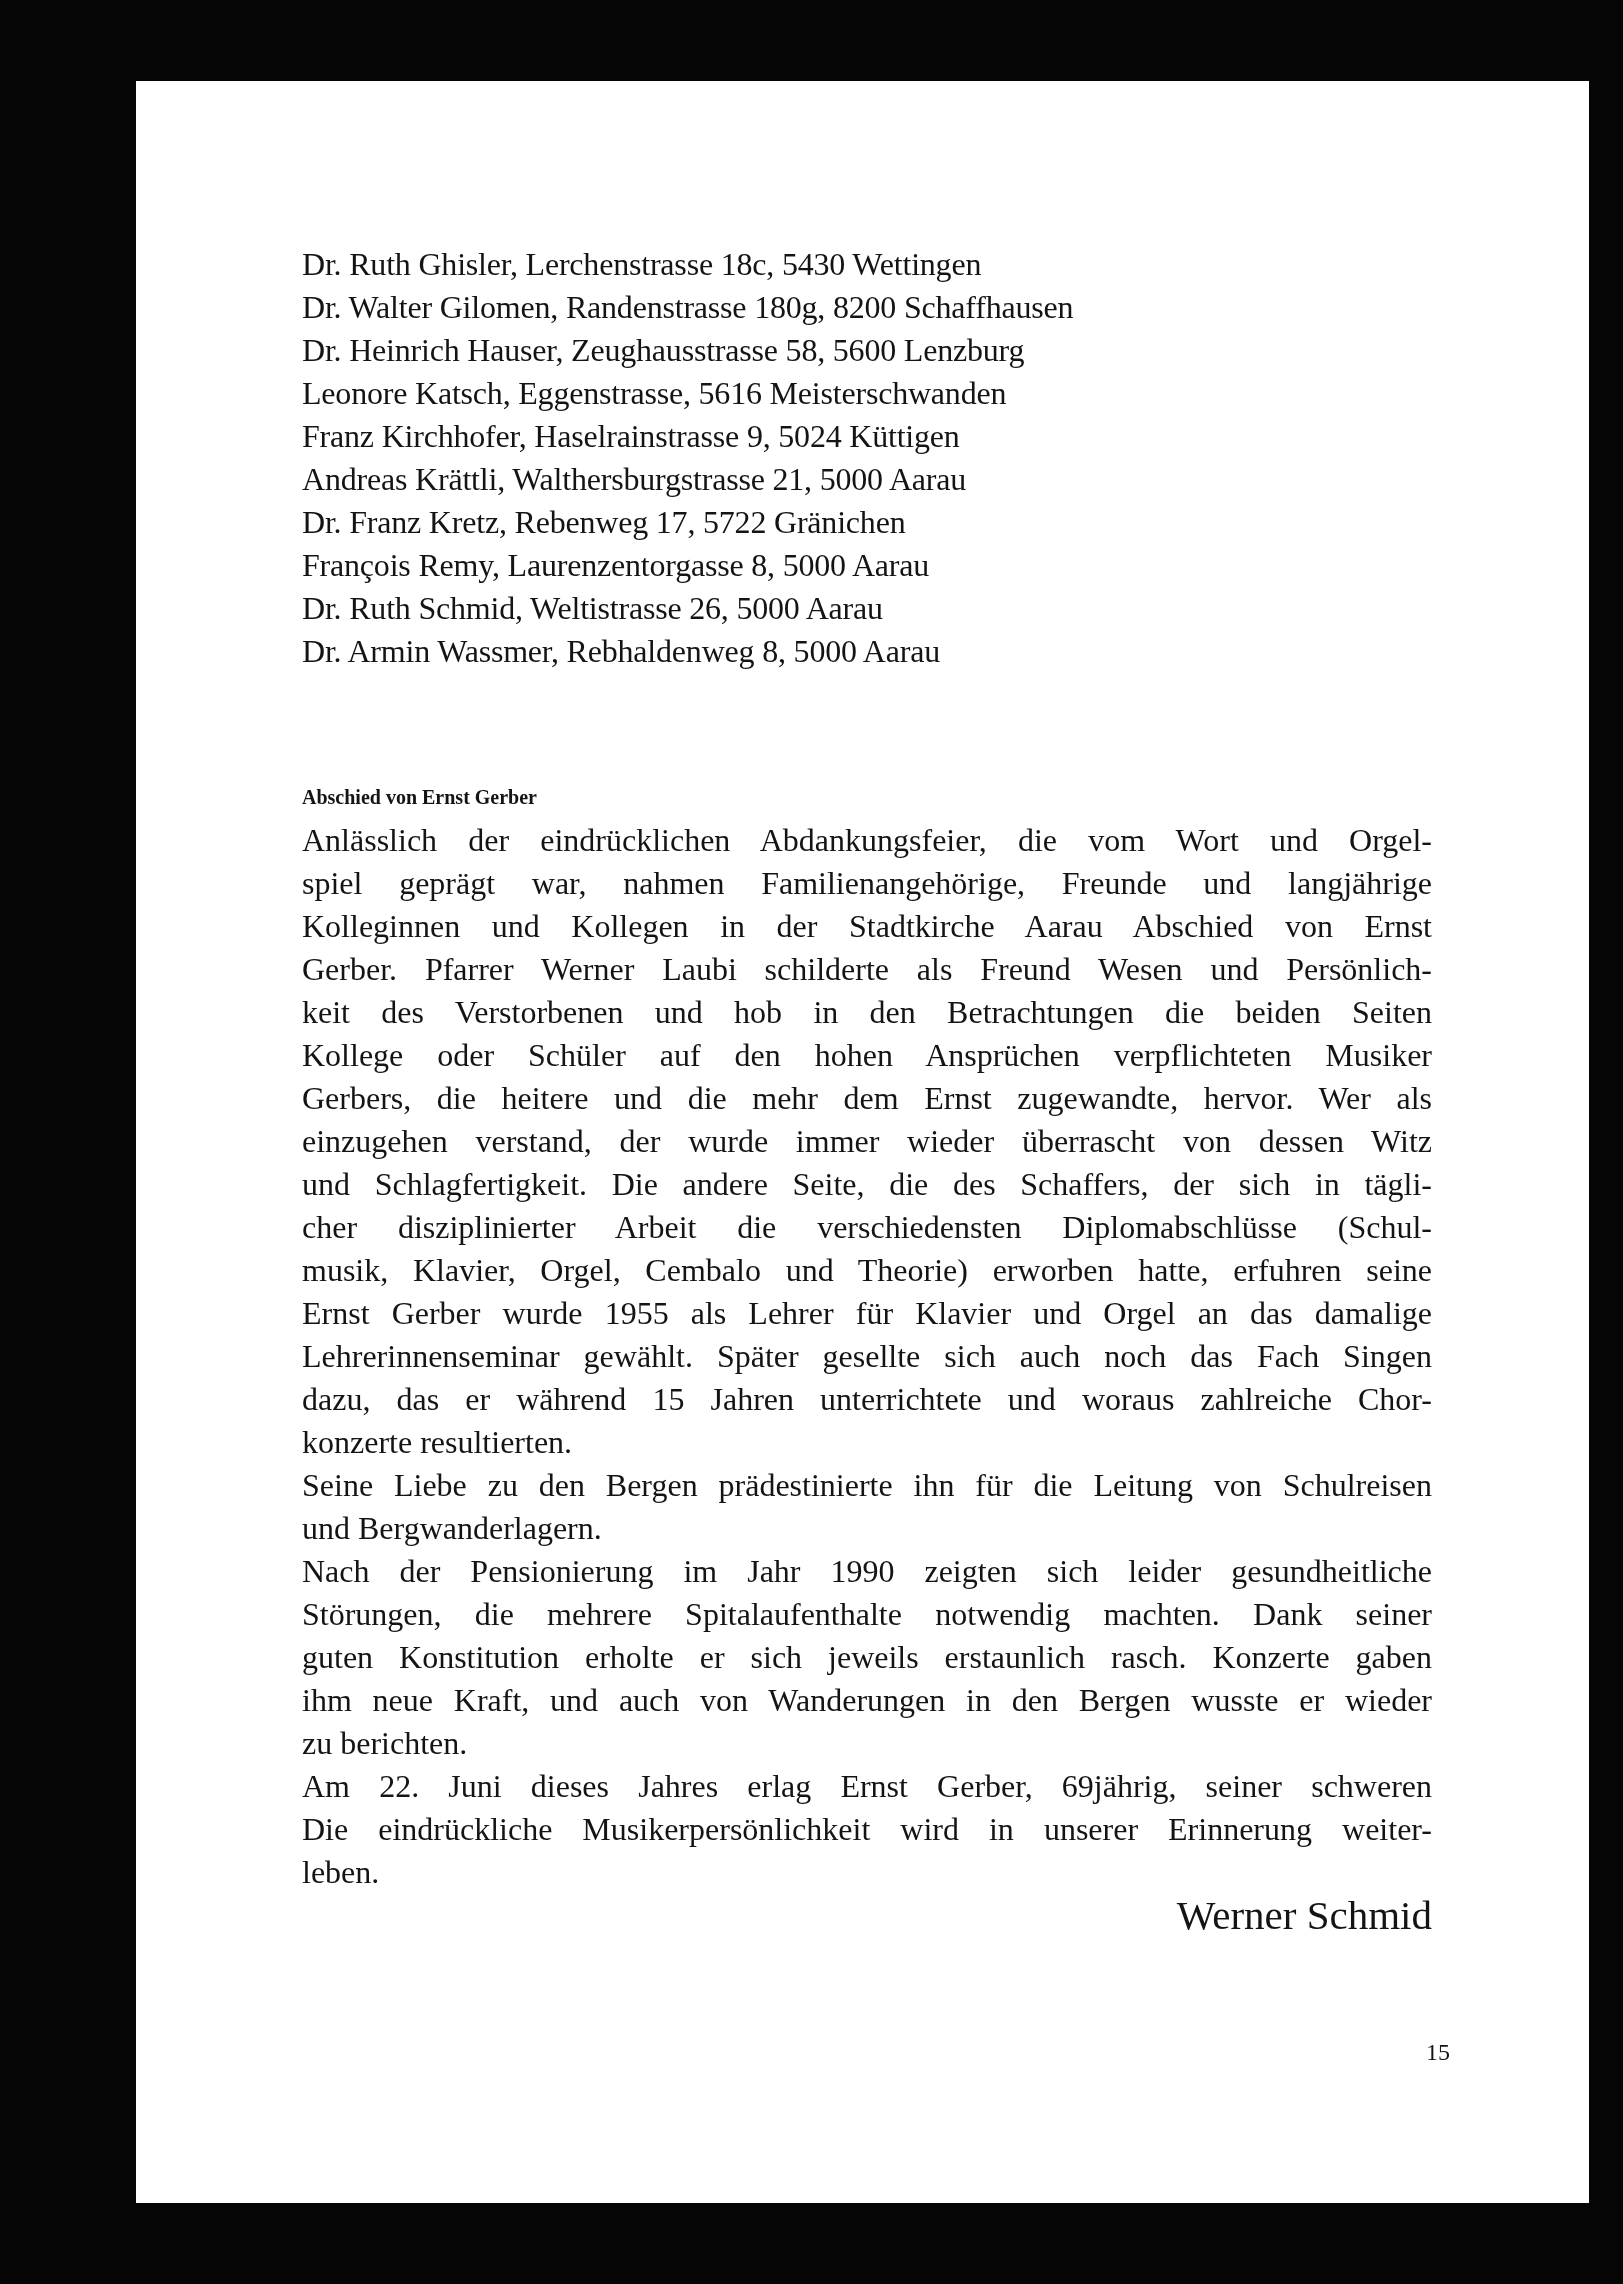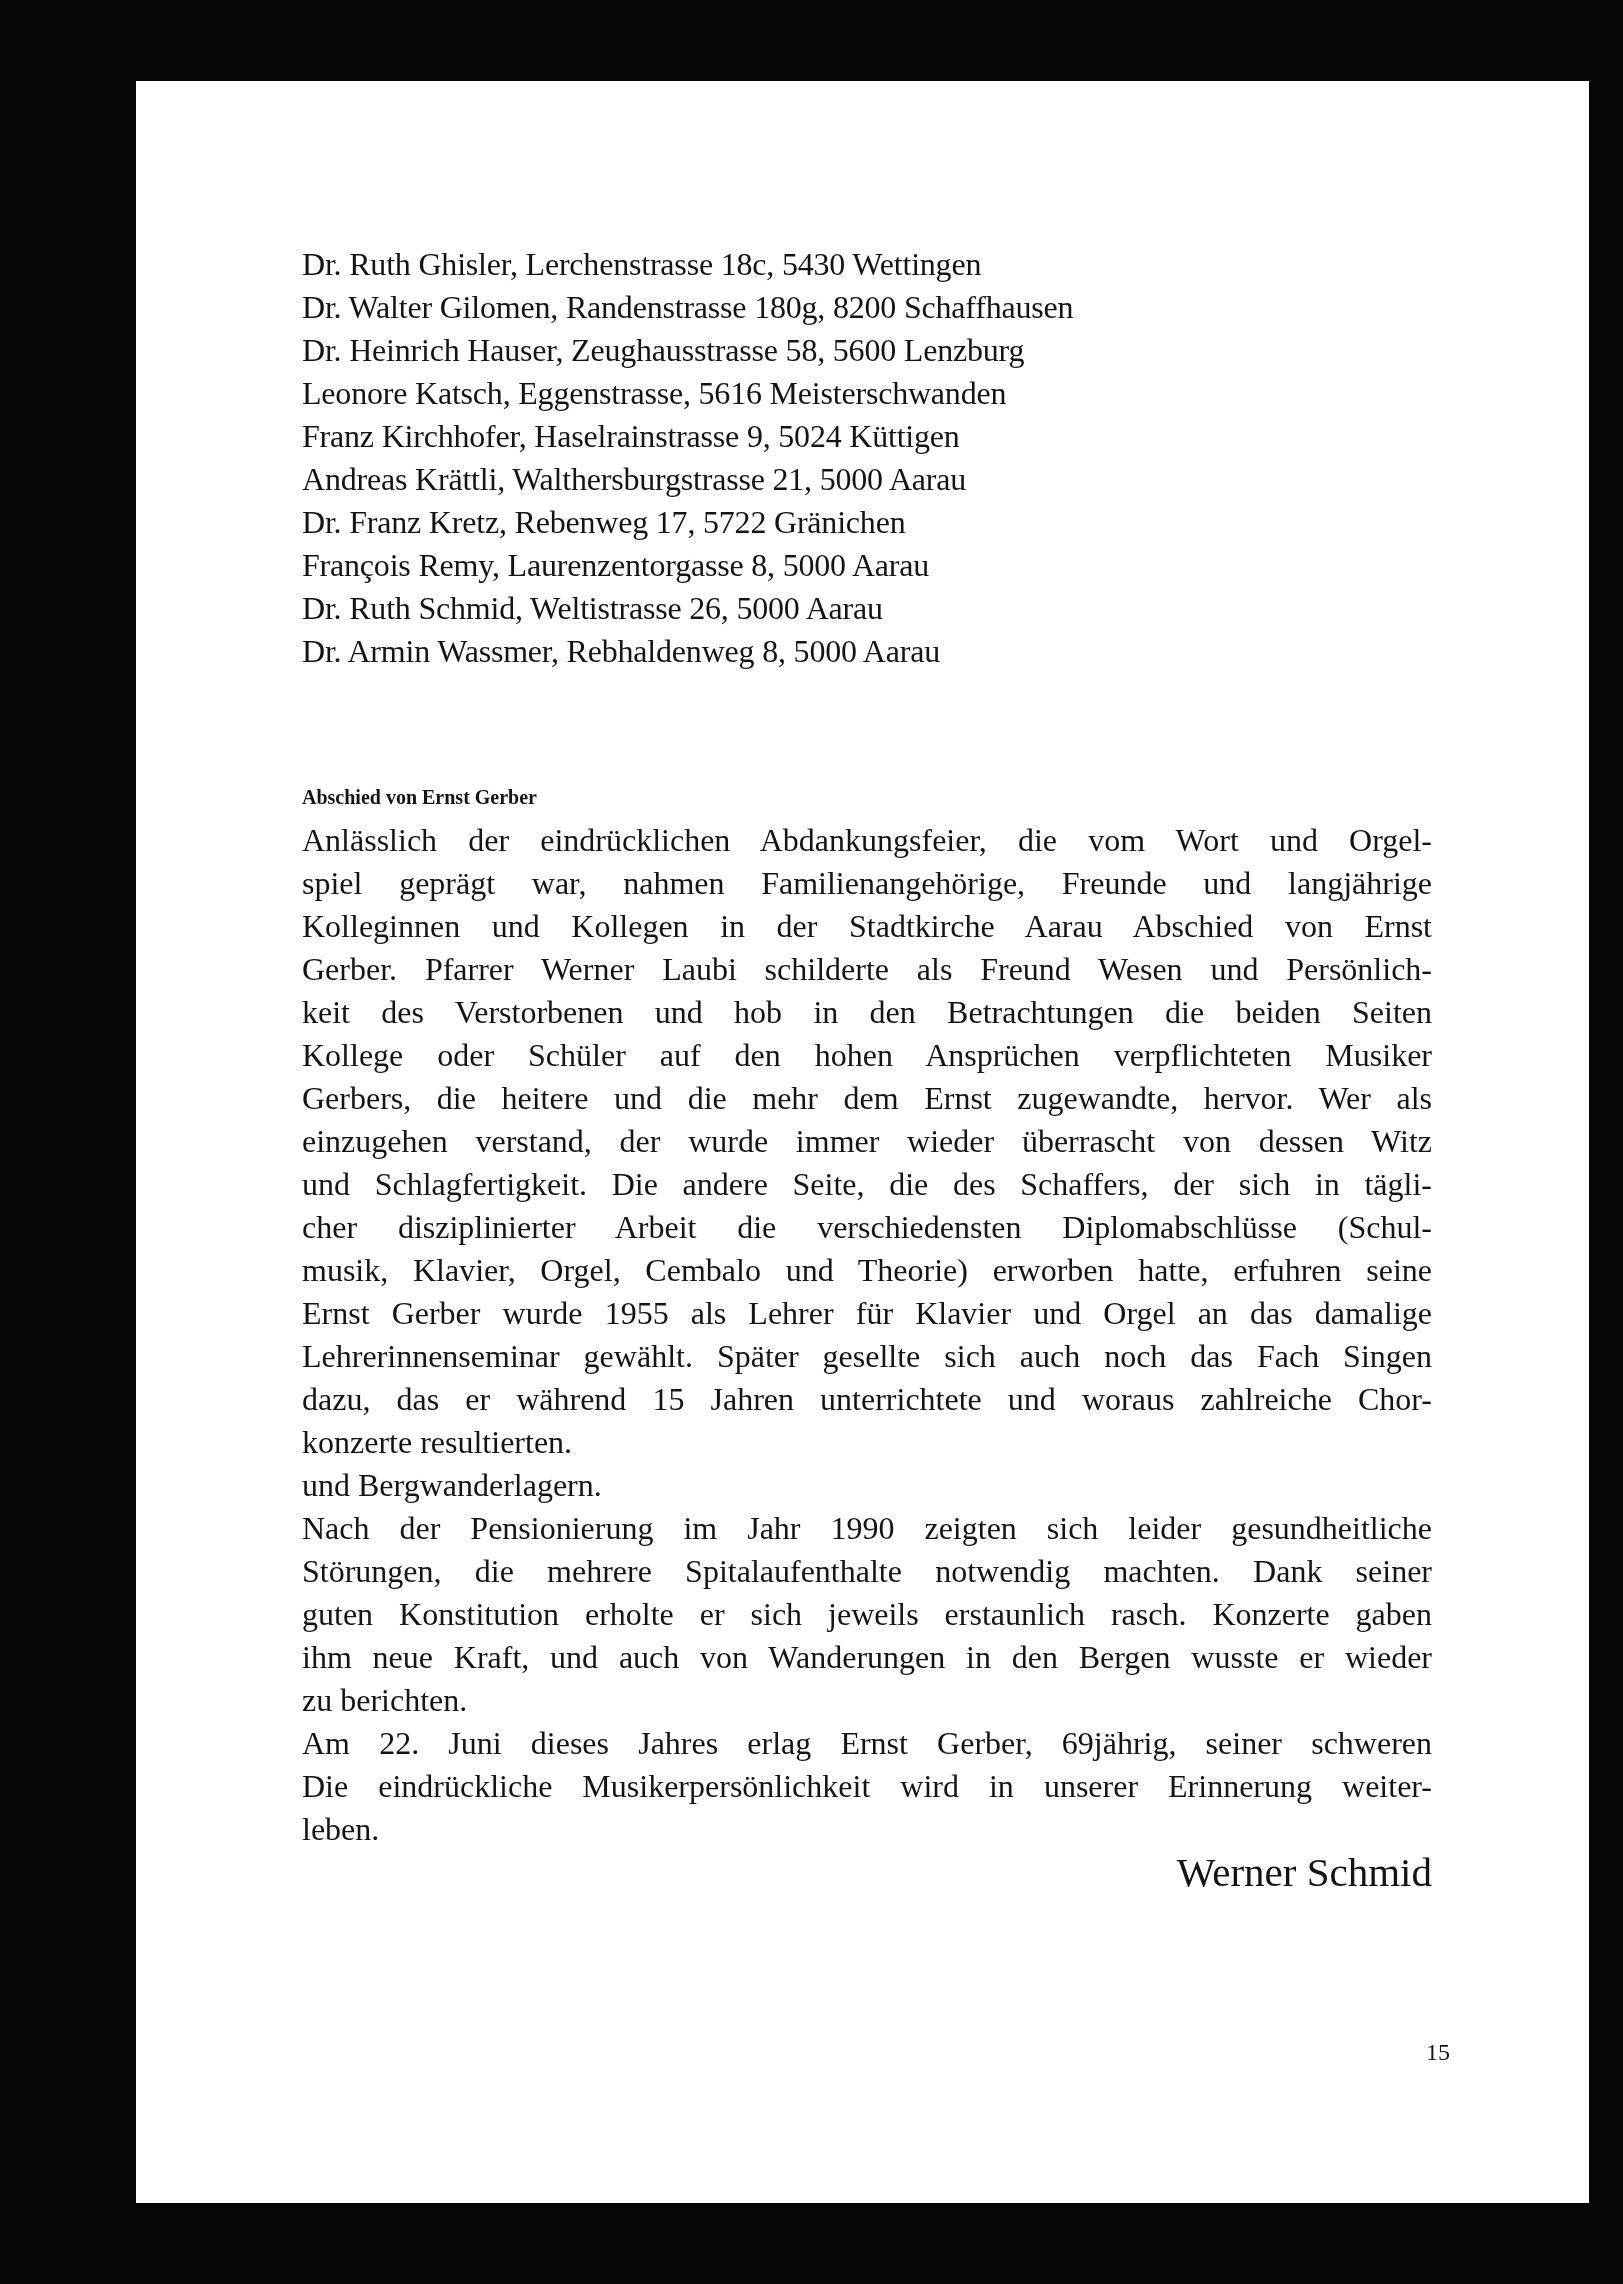--- a/index.html
+++ b/index.html
@@ -91,20 +91,21 @@
           <div class="para-line">Kollege oder Schüler auf den hohen Ansprüchen verpflichteten Musiker</div>
           <div class="para-line">Gerbers, die heitere und die mehr dem Ernst zugewandte, hervor. Wer als</div>
           <div class="para-line">einzugehen verstand, der wurde immer wieder überrascht von dessen Witz</div>
           <div class="para-line">und Schlagfertigkeit. Die andere Seite, die des Schaffers, der sich in tägli-</div>
           <div class="para-line">cher disziplinierter Arbeit die verschiedensten Diplomabschlüsse (Schul-</div>
           <div class="para-line">musik, Klavier, Orgel, Cembalo und Theorie) erworben hatte, erfuhren seine</div>
           <div class="para-line">Ernst Gerber wurde 1955 als Lehrer für Klavier und Orgel an das damalige</div>
           <div class="para-line">Lehrerinnenseminar gewählt. Später gesellte sich auch noch das Fach Singen</div>
           <div class="para-line">dazu, das er während 15 Jahren unterrichtete und woraus zahlreiche Chor-</div>
           <div class="para-line last">konzerte resultierten.</div>
+          <div class="para-line">Seine Liebe zu den Bergen prädestinierte ihn für die Leitung von Schulreisen</div>
           <div class="para-line last">und Bergwanderlagern.</div>
           <div class="para-line">Nach der Pensionierung im Jahr 1990 zeigten sich leider gesundheitliche</div>
           <div class="para-line">Störungen, die mehrere Spitalaufenthalte notwendig machten. Dank seiner</div>
           <div class="para-line">guten Konstitution erholte er sich jeweils erstaunlich rasch. Konzerte gaben</div>
           <div class="para-line">ihm neue Kraft, und auch von Wanderungen in den Bergen wusste er wieder</div>
           <div class="para-line last">zu berichten.</div>
           <div class="para-line">Am 22. Juni dieses Jahres erlag Ernst Gerber, 69jährig, seiner schweren</div>
           <div class="para-line">Die eindrückliche Musikerpersönlichkeit wird in unserer Erinnerung weiter-</div>
           <div class="para-line last">leben.</div>
         </div>

